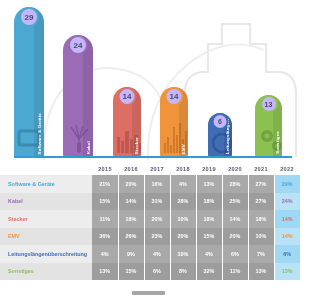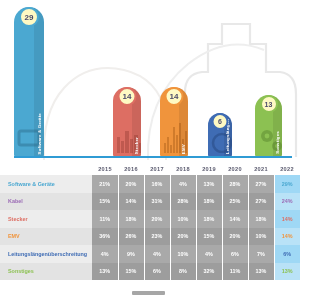--- a/index.html
+++ b/index.html
@@ -81,21 +81,21 @@
     letter-spacing: 0.2px;
     white-space: nowrap;
     line-height: 1;
   }
   .badge {
     position: absolute;
     left: 50%;
     transform: translateX(-50%);
     top: 0;
     border-radius: 50%;
-    background: #fef9c3;
+    background: #c4b5fd;
     display: flex;
     align-items: center;
     justify-content: center;
     font-size: 8px;
     font-weight: bold;
     color: #4a4a6a;
   }
 
   #axis {
     position: absolute;
@@ -178,20 +178,37 @@
   <div id="bars">
       <div class="bar-group" style="left: 14px; width: 30px; height: 150px;">
         <div class="bar" style="height: 150px; background: rgb(75, 168, 209);">
           <div class="bar-shade"></div>
           <div class="bar-icon"><svg width="26" height="26" viewBox="0 0 26 26">
               <rect x="2" y="4" width="20" height="14" rx="2" fill="none" stroke="#1b4f6b" stroke-width="3"></rect>
             </svg></div>
           <div class="bar-label">Software &amp; Geräte</div>
         </div>
         <div class="badge" style="width: 20px; height: 20px; top: 0px; border: 2px solid rgb(75, 168, 209); font-size: 8px;">29</div>
+      </div>
+      <div class="bar-group" style="left: 63px; width: 30px; height: 122px;">
+        <div class="bar" style="height: 122px; background: rgb(155, 107, 181);">
+          <div class="bar-shade"></div>
+          <div class="bar-icon"><svg width="26" height="30" viewBox="0 0 26 30">
+              <g stroke="#4b2060" stroke-width="1.4" fill="none">
+                <path d="M13 30 L13 14"></path>
+                <path d="M13 16 L5 4"></path>
+                <path d="M13 16 L10 2"></path>
+                <path d="M13 16 L17 3"></path>
+                <path d="M13 16 L22 6"></path>
+              </g>
+              <rect x="11" y="20" width="4" height="9" fill="#4b2060"></rect>
+            </svg></div>
+          <div class="bar-label">Kabel</div>
+        </div>
+        <div class="badge" style="width: 20px; height: 20px; top: 0px; border: 2px solid rgb(155, 107, 181); font-size: 8px;">24</div>
       </div>
       <div class="bar-group" style="left: 113px; width: 28px; height: 70px;">
         <div class="bar" style="height: 70px; background: rgb(221, 110, 99);">
           <div class="bar-shade"></div>
           <div class="bar-icon"><svg width="28" height="30" viewBox="0 0 28 30">
               <g fill="#7d2b22">
                 <rect x="1" y="14" width="3" height="16"></rect>
                 <rect x="5" y="18" width="3" height="12"></rect>
                 <rect x="9" y="8" width="4" height="22"></rect>
                 <rect x="14" y="16" width="3" height="14"></rect>

